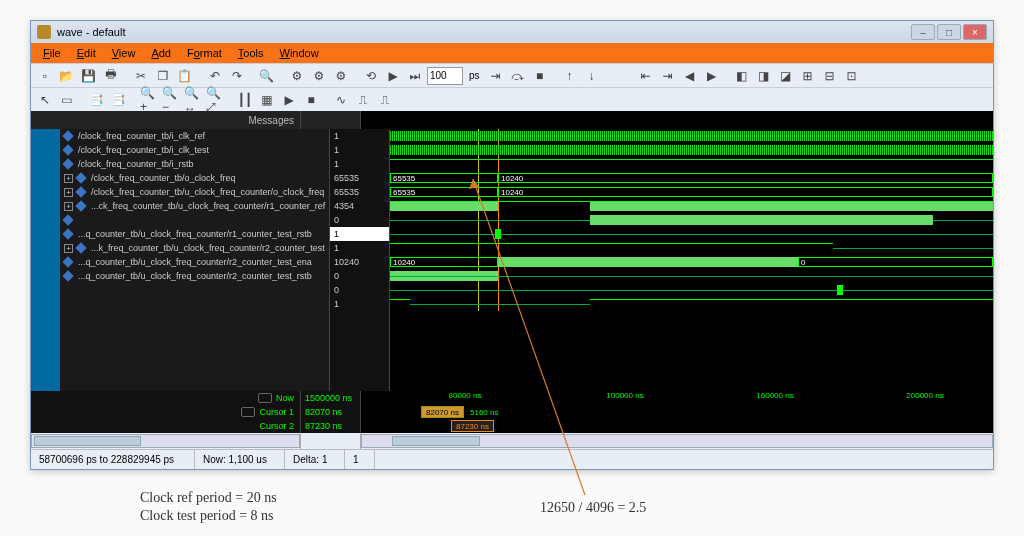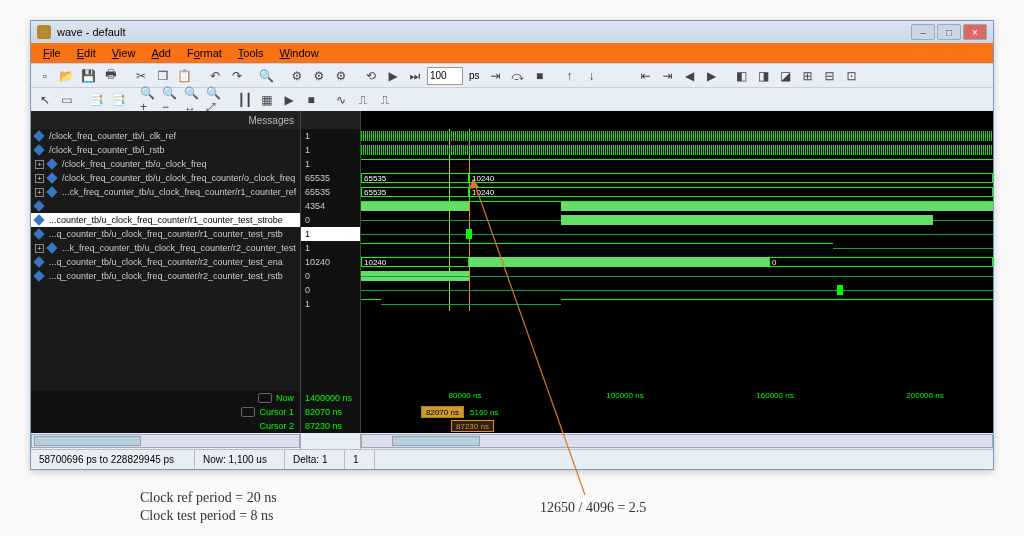--- a/index.html
+++ b/index.html
@@ -67,21 +67,21 @@
       flex:1;
       display:flex;
       flex-direction:column;
       background:#0369a1;
       overflow:hidden;
     }
     .wave-header-row{height:18px;display:flex;background:#222;}
     .wave-header-row .col-signals{width:270px;background:#222;color:#bbb;font-size:10px;display:flex;align-items:center;justify-content:flex-end;padding-right:6px;border-right:1px solid #444;}
     .wave-header-row .col-values{width:60px;background:#222;border-right:1px solid #444;}
     .wave-header-row .col-waves{flex:1;background:#000;}
-    .wave-body{flex:1;display:flex;overflow:hidden;}
+    .wave-body{flex:1;display:flex;overflow:hidden;margin-left:29px;}
     .col-signals{width:270px;background:#1a1a1a;overflow:hidden;border-right:1px solid #444;}
     .col-values{width:60px;background:#111;border-right:1px solid #444;}
     .col-waves{flex:1;background:#000;position:relative;}
     .sigrow{height:14px;display:flex;align-items:center;color:#ccc;font-size:9px;white-space:nowrap;overflow:hidden;padding-left:4px;}
     .sigrow.sel{background:#fff;color:#000;}
     .sigrow .diamond{width:8px;height:8px;background:#3a75c4;transform:rotate(45deg);margin-right:6px;flex-shrink:0;}
     .sigrow .plus{width:9px;height:9px;border:1px solid #888;color:#ccc;font-size:8px;line-height:7px;text-align:center;margin-right:4px;flex-shrink:0;}
     .valrow{height:14px;display:flex;align-items:center;color:#ccc;font-size:9px;padding-left:4px;}
     .valrow.sel{background:#fff;color:#000;}
     
@@ -220,43 +220,43 @@
     </div>
     <div class="wave-body">
 
       <div class="col-signals" id="sigcol">
           <div class="sigrow">
             <div class="diamond"></div>
             <span>/clock_freq_counter_tb/i_clk_ref</span>
           </div>
           <div class="sigrow">
             <div class="diamond"></div>
+            <span>/clock_freq_counter_tb/i_clk_test</span>
+          </div>
+          <div class="sigrow">
+            <div class="diamond"></div>
             <span>/clock_freq_counter_tb/i_rstb</span>
           </div>
           <div class="sigrow">
             <div class="plus">+</div>
             <div class="diamond"></div>
             <span>/clock_freq_counter_tb/o_clock_freq</span>
           </div>
           <div class="sigrow">
             <div class="plus">+</div>
             <div class="diamond"></div>
             <span>/clock_freq_counter_tb/u_clock_freq_counter/o_clock_freq</span>
           </div>
           <div class="sigrow">
             <div class="plus">+</div>
             <div class="diamond"></div>
             <span>...ck_freq_counter_tb/u_clock_freq_counter/r1_counter_ref</span>
           </div>
           <div class="sigrow">
             <div class="diamond"></div>
-          </div>
-          <div class="sigrow sel">
-            <div class="diamond"></div>
-            <span>...counter_tb/u_clock_freq_counter/r1_counter_test_strobe</span>
           </div>
           <div class="sigrow">
             <div class="diamond"></div>
             <span>...q_counter_tb/u_clock_freq_counter/r1_counter_test_rstb</span>
           </div>
           <div class="sigrow">
             <div class="plus">+</div>
             <div class="diamond"></div>
             <span>...k_freq_counter_tb/u_clock_freq_counter/r2_counter_test</span>
           </div>
@@ -342,21 +342,21 @@
             <div class="lane-high" style="left: 200px;"></div>
           </div>
         </div>
     </div>
 
     <div class="inforow">
       <div class="lab">
           <div class="mini-ico"></div>
           <span>Now</span>
         </div>
-      <div class="val">1400000 ns</div>
+      <div class="val">1500000 ns</div>
       <div class="wav">
         <div class="tick" style="left:70px">80000 ns</div>
         <div class="tick" style="left:230px">100000 ns</div>
         <div class="tick" style="left:380px">160000 ns</div>
         <div class="tick" style="left:530px">200000 ns</div>
       </div>
     </div>
     <div class="inforow">
       <div class="lab">
           <div class="mini-ico"></div>

